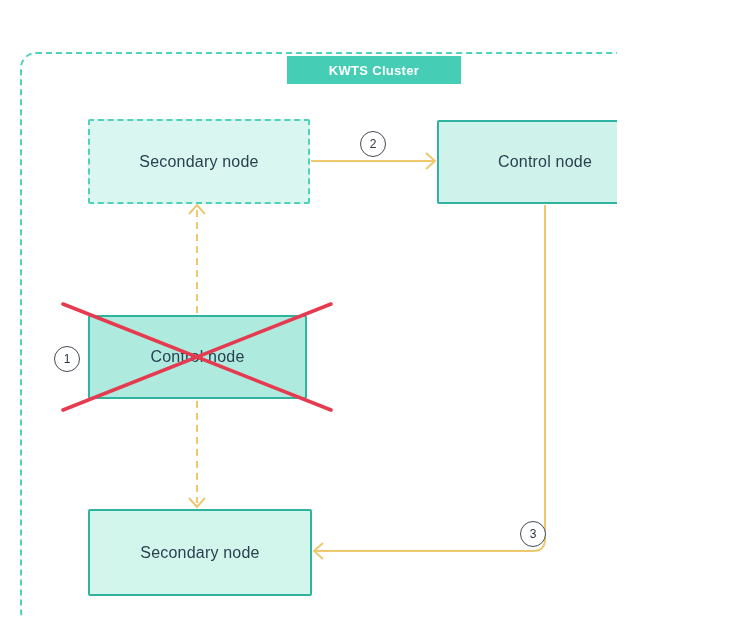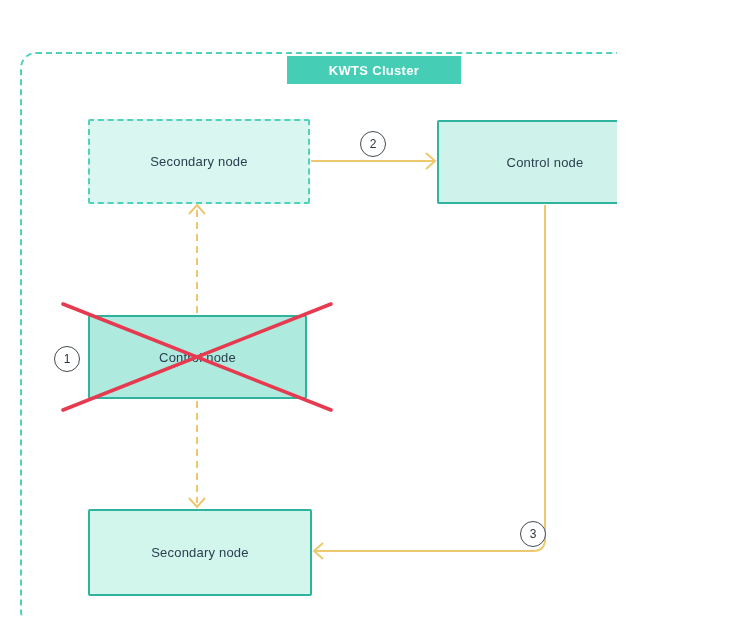--- a/index.html
+++ b/index.html
@@ -12,21 +12,21 @@
     position:absolute;left:20px;top:20px;width:698px;height:575px;
     border:2px dashed #4fd2b9;border-radius:16px;box-sizing:border-box;
   }
   .cluster-banner{
     position:absolute;left:287px;top:24px;width:174px;height:28px;
     background:#45cdb5;display:flex;align-items:center;justify-content:center;
     color:#ffffff;font-size:13px;font-weight:bold;letter-spacing:.3px;z-index:3;
   }
   .node{
     position:absolute;box-sizing:border-box;display:flex;align-items:center;justify-content:center;
-    font-size:13px;color:#2b4050;letter-spacing:.2px;z-index:2;border-radius:2px;
+    font-size:16px;color:#2b4050;letter-spacing:.2px;z-index:2;border-radius:2px;
   }
   .node-secondary-top{
     left:88px;top:87px;width:222px;height:85px;
     border:2px dashed #4fd2b9;background:#d9f7f0;
   }
   .node-control-right{
     left:437px;top:88px;width:216px;height:84px;
     border:2px solid #2fb39e;background:#cff3ea;
   }
   .node-control-failed{

